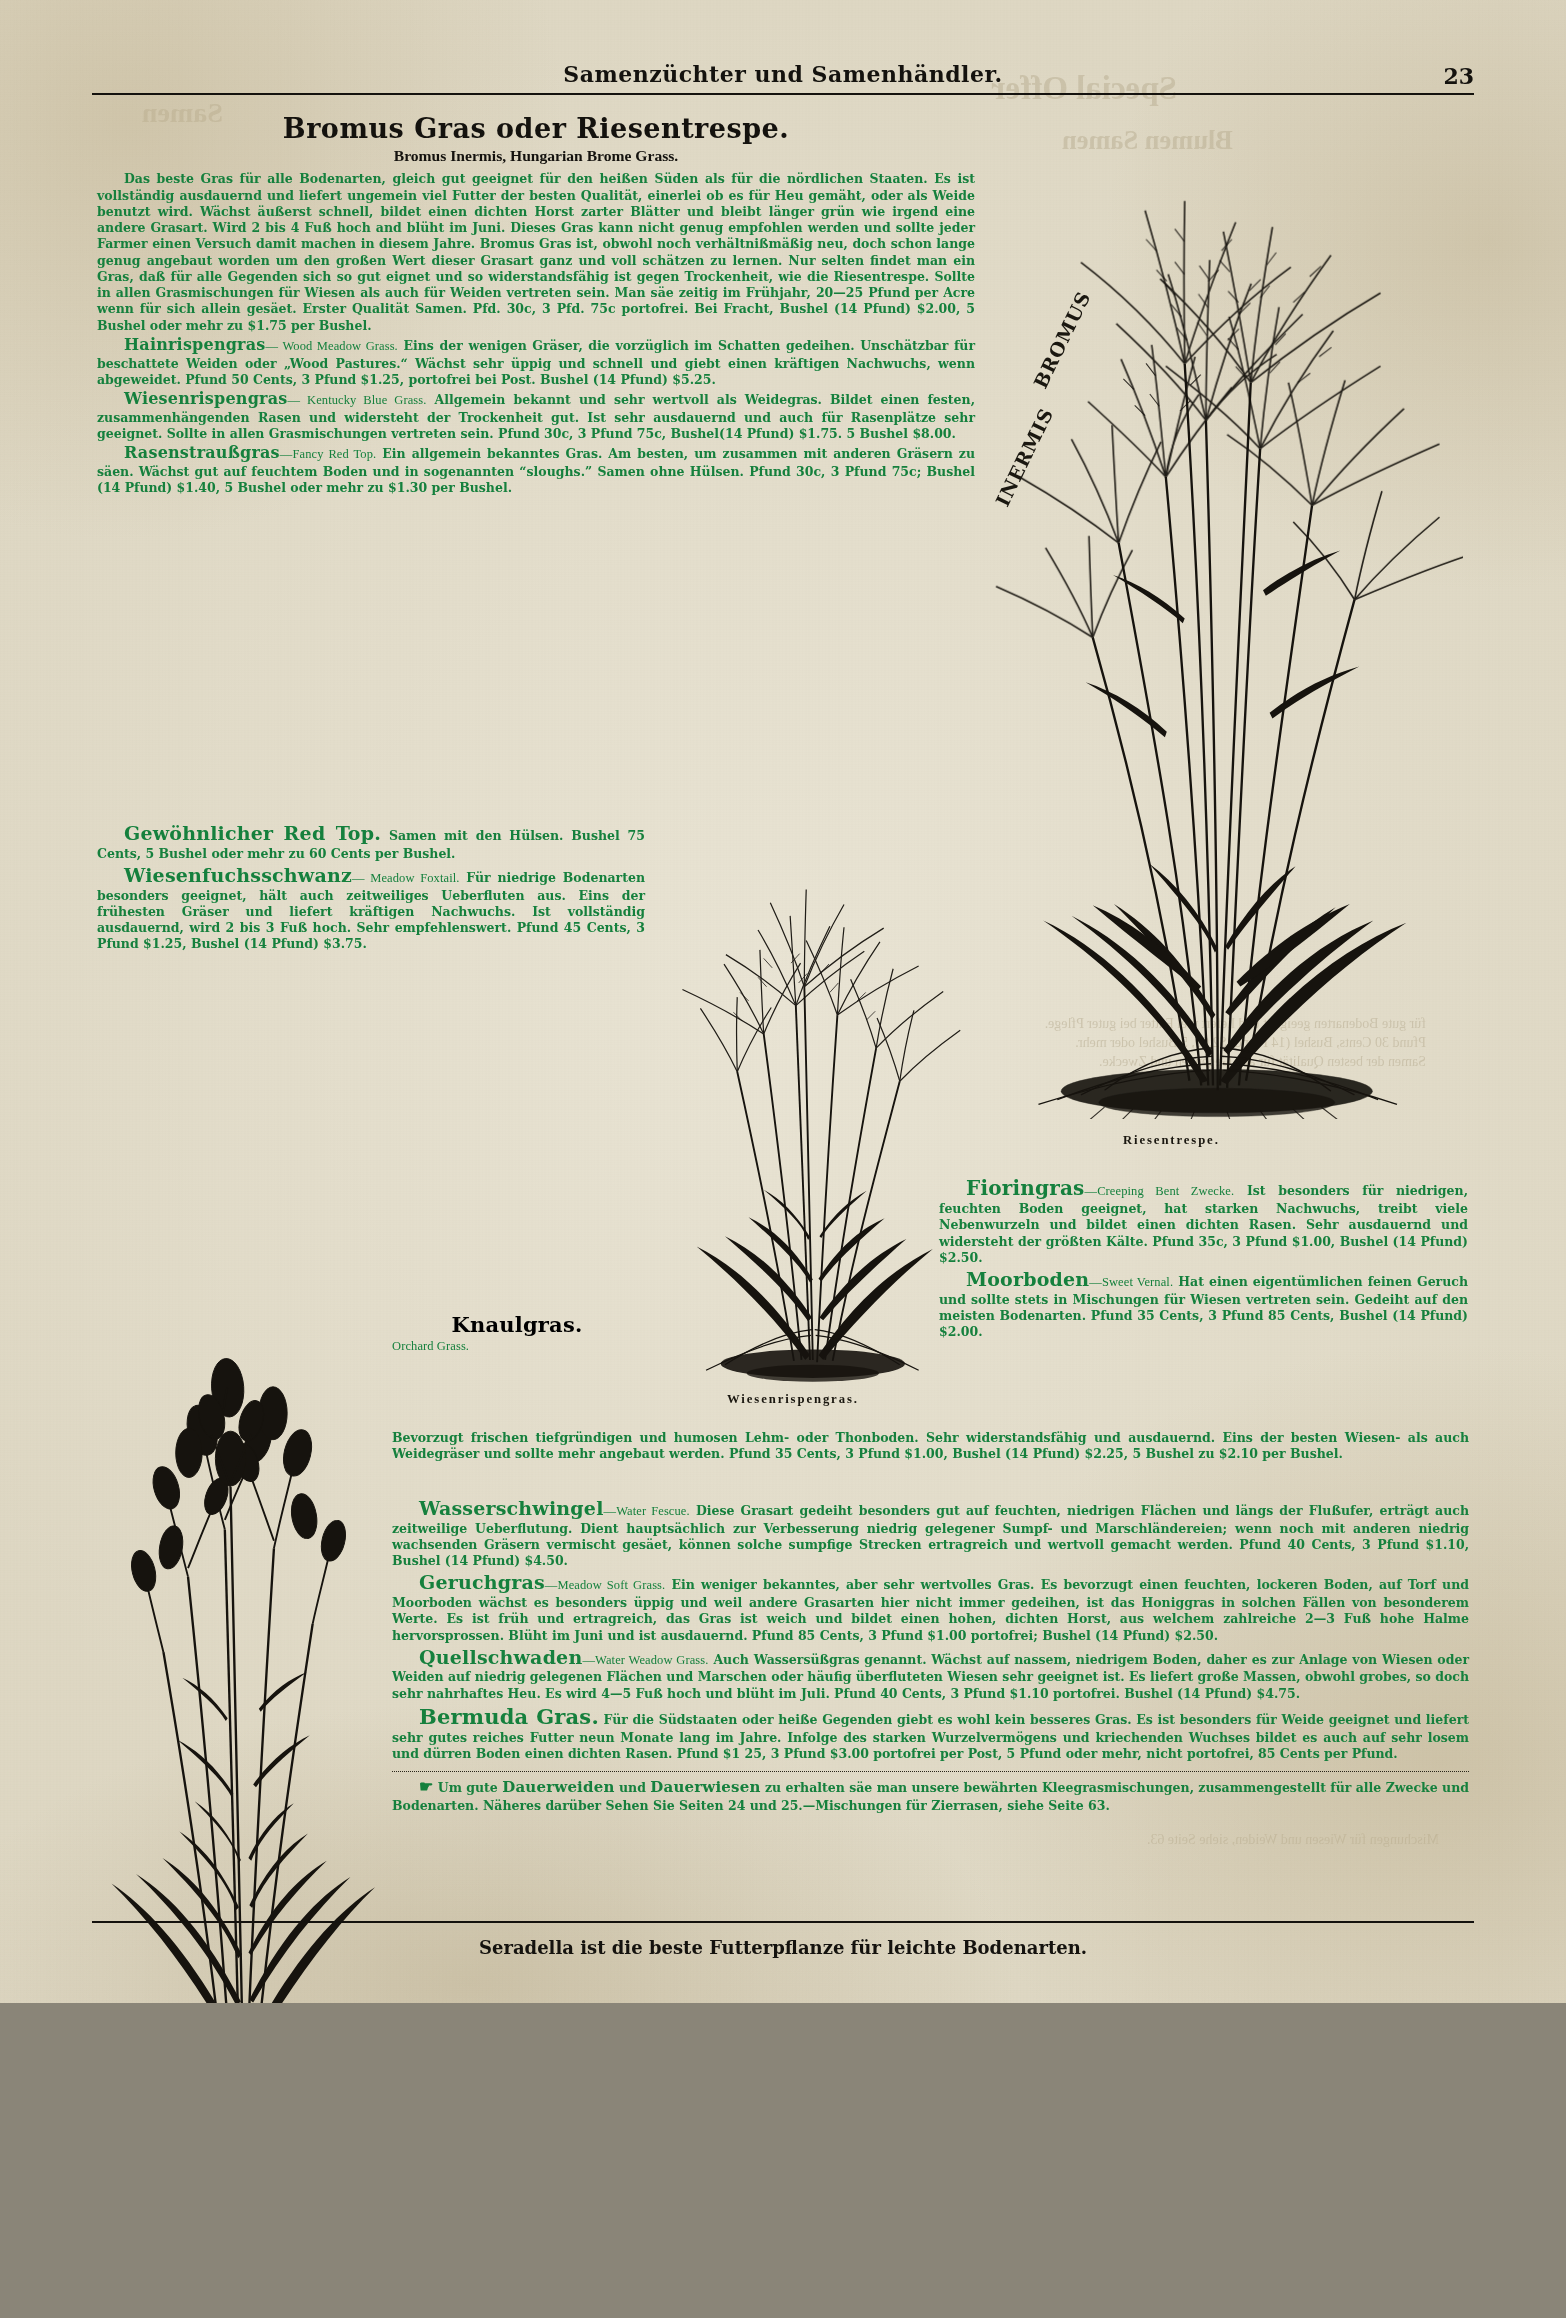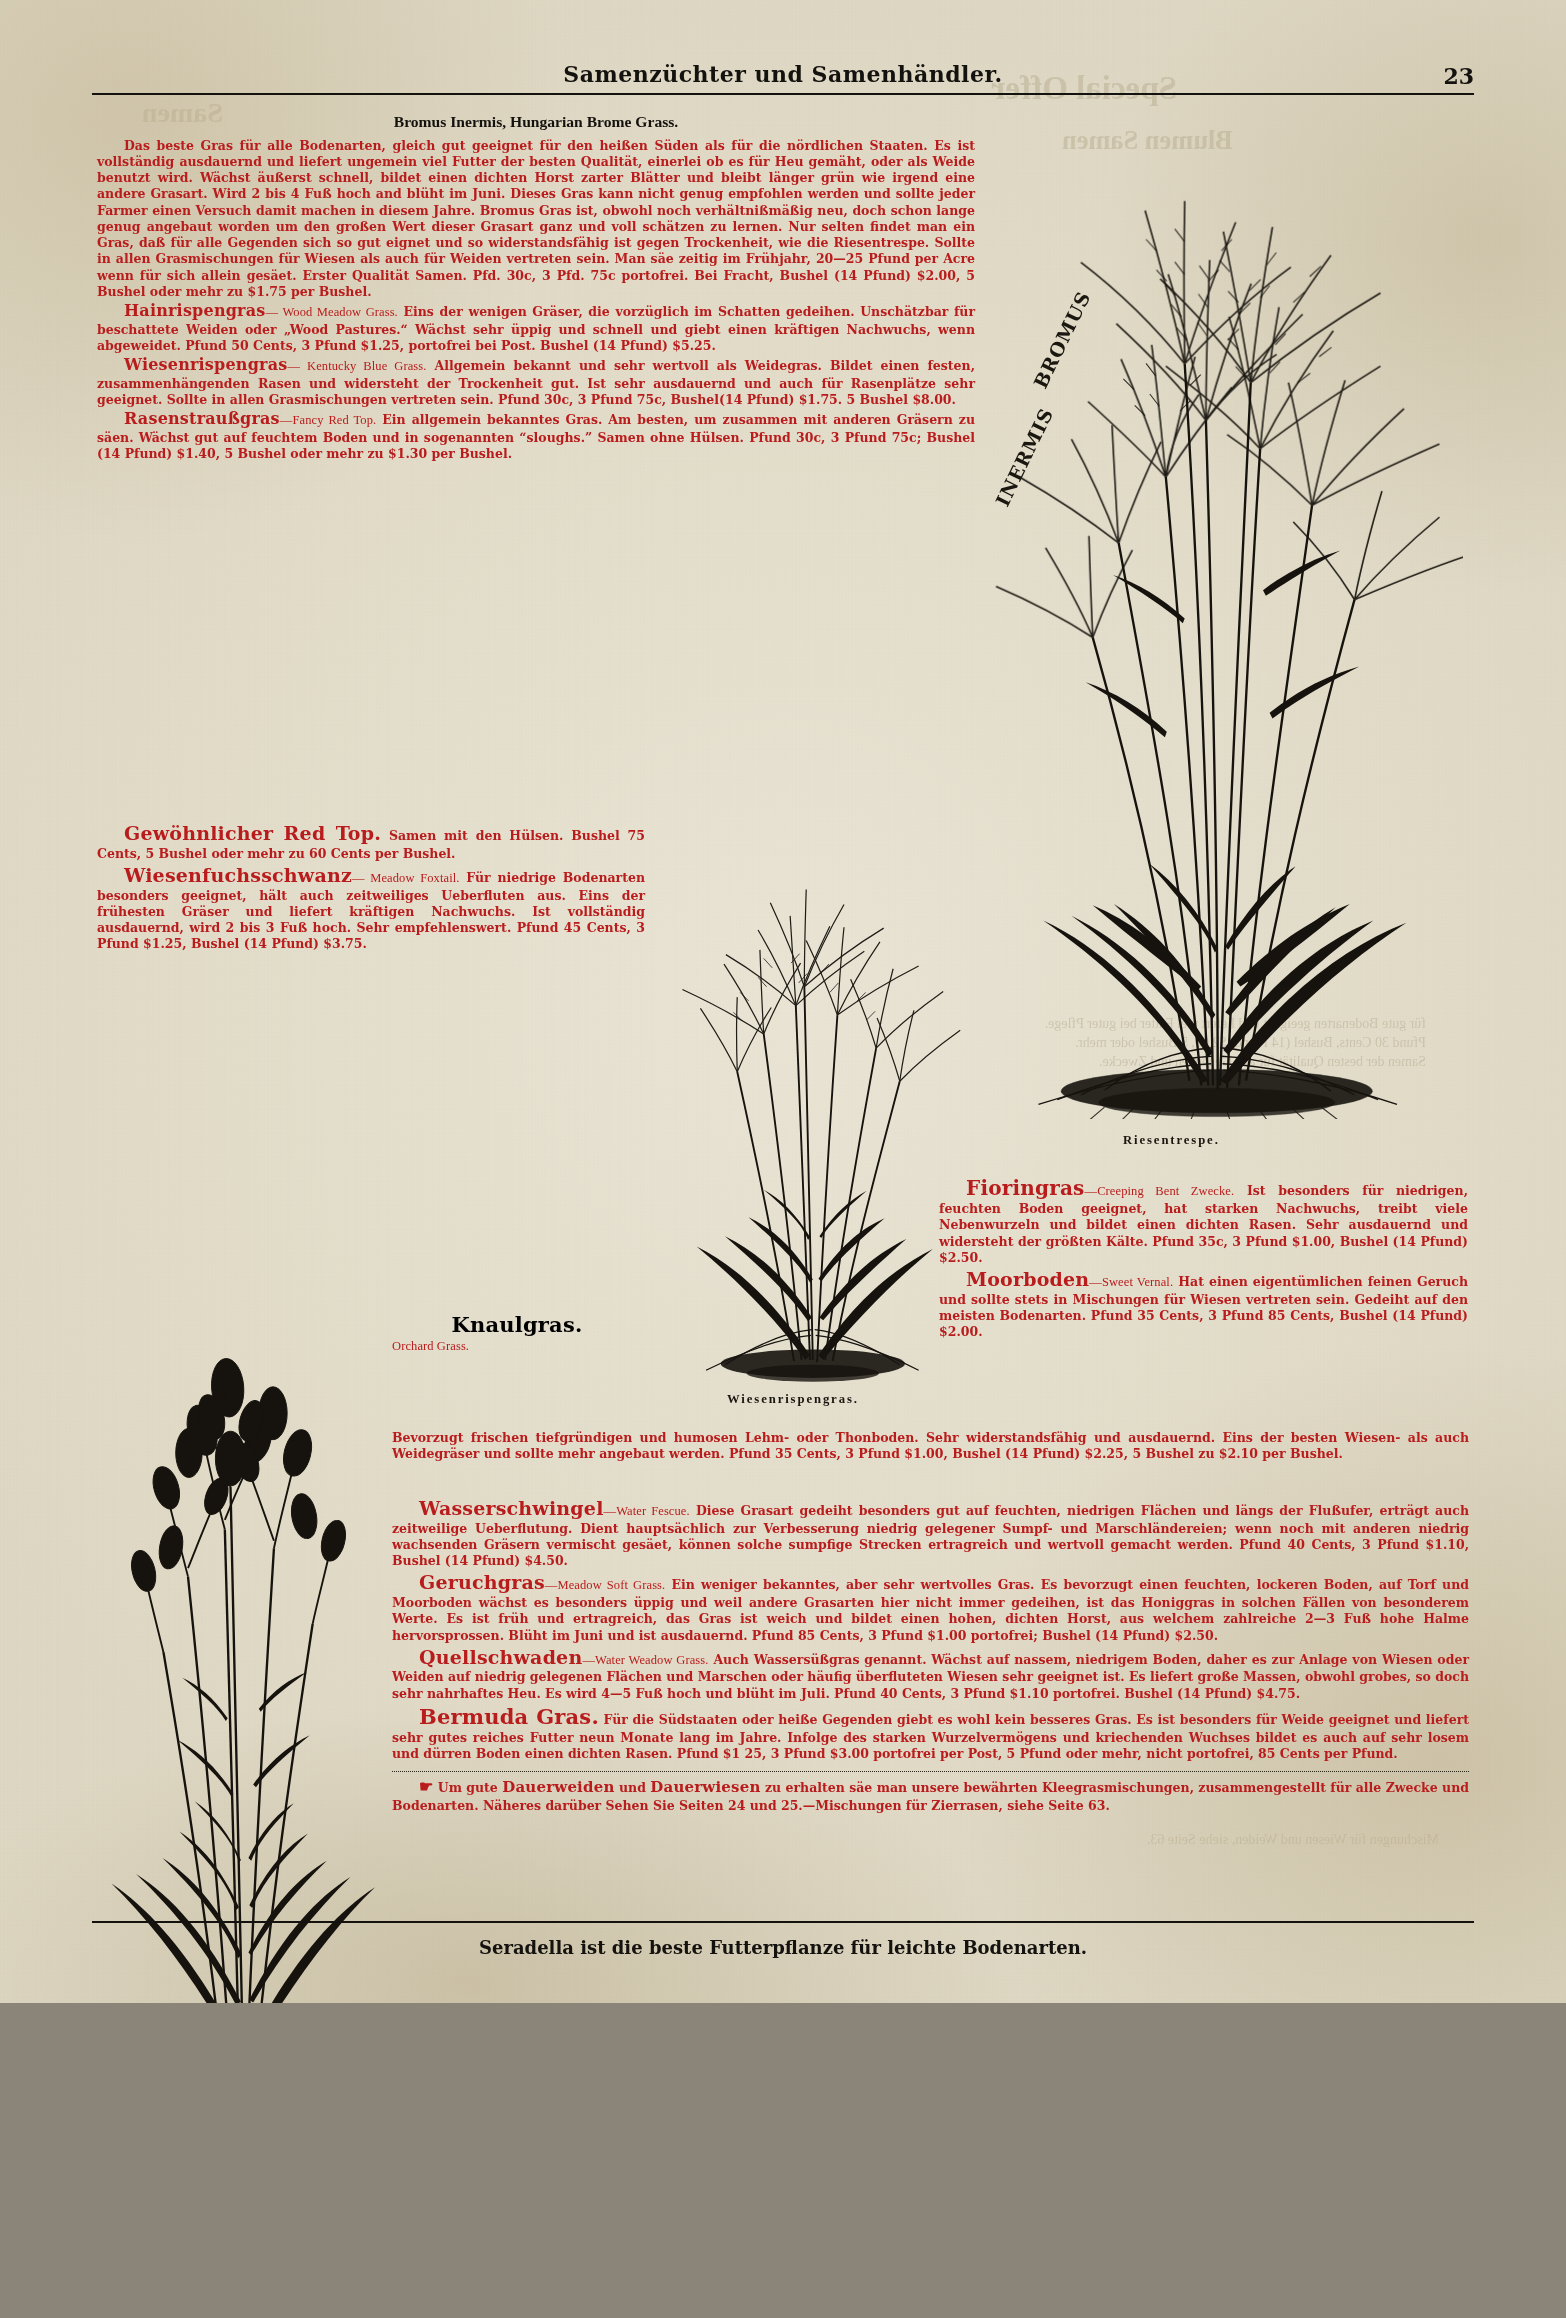--- a/index.html
+++ b/index.html
@@ -91,21 +91,21 @@
     color:#14120e;
     margin:0 0 6.6px 0;
     font-family:"Liberation Serif", serif;
   }
 
   p.para {
     margin:0 0 0.9px 0;
     font-size:12.5px;
     line-height:1.30;
     text-align:justify;
-    color:#b91c1c;
+    color:#15803d;
     text-indent:27px;
     font-family:"DejaVu Serif", serif;
     font-weight:600;
   }
   p.para.noind { text-indent:0; }
 
   .lead {
     font-family:"DejaVu Serif", serif;
     font-weight:bold;
     font-size:16px;
@@ -490,20 +490,21 @@
         <g stroke="#16130e" fill="none" stroke-width="2.2" opacity=".85">
           <path d="M170 1712 l -30 26 M228 1716 l -24 26 M288 1720 l -14 26 M350 1720 l 12 26
                    M412 1716 l 24 26 M470 1712 l 32 26"></path>
         </g>
       </svg>
     </div>
     <div class="cap" style="left:137px; top:2101px;">Knaulgras.</div>
 
     <div class="col-left">
 
+      <div class="sect-title">Bromus Gras oder Riesentrespe.</div>
       <div class="sect-sub">Bromus Inermis, Hungarian Brome Grass.</div>
       <p class="para">Das beste Gras für alle Bodenarten, gleich gut geeignet für den heißen Süden als für die nördlichen Staaten. Es ist vollständig ausdauernd und liefert ungemein viel Futter der besten Qualität, einerlei ob es für Heu gemäht, oder als Weide benutzt wird. Wächst äußerst schnell, bildet einen dichten Horst zarter Blätter und bleibt länger grün wie irgend eine andere Grasart. Wird 2 bis 4 Fuß hoch and blüht im Juni. Dieses Gras kann nicht genug empfohlen werden und sollte jeder Farmer einen Versuch damit machen in diesem Jahre. Bromus Gras ist, obwohl noch verhältnißmäßig neu, doch schon lange genug angebaut worden um den großen Wert dieser Grasart ganz und voll schätzen zu lernen. Nur selten findet man ein Gras, daß für alle Gegenden sich so gut eignet und so widerstandsfähig ist gegen Trockenheit, wie die Riesentrespe. Sollte in allen Grasmischungen für Wiesen als auch für Weiden vertreten sein. Man säe zeitig im Frühjahr, 20—25 Pfund per Acre wenn für sich allein gesäet. Erster Qualität Samen. Pfd. 30c, 3 Pfd. 75c portofrei. Bei Fracht, Bushel (14 Pfund) $2.00, 5 Bushel oder mehr zu $1.75 per Bushel.</p>
 
       <p class="para">
         <span class="lead">Hainrispengras</span><span class="rom">— Wood Meadow Grass.</span>
         <span>Eins der wenigen Gräser, die vorzüglich im Schatten gedeihen. Unschätzbar für beschattete Weiden oder „Wood Pastures.“ Wächst sehr üppig und schnell und giebt einen kräftigen Nachwuchs, wenn abgeweidet. Pfund 50 Cents, 3 Pfund $1.25, portofrei bei Post. Bushel (14 Pfund) $5.25.</span>
       </p>
 
       <p class="para">
         <span class="lead">Wiesenrispengras</span><span class="rom">— Kentucky Blue Grass.</span>

